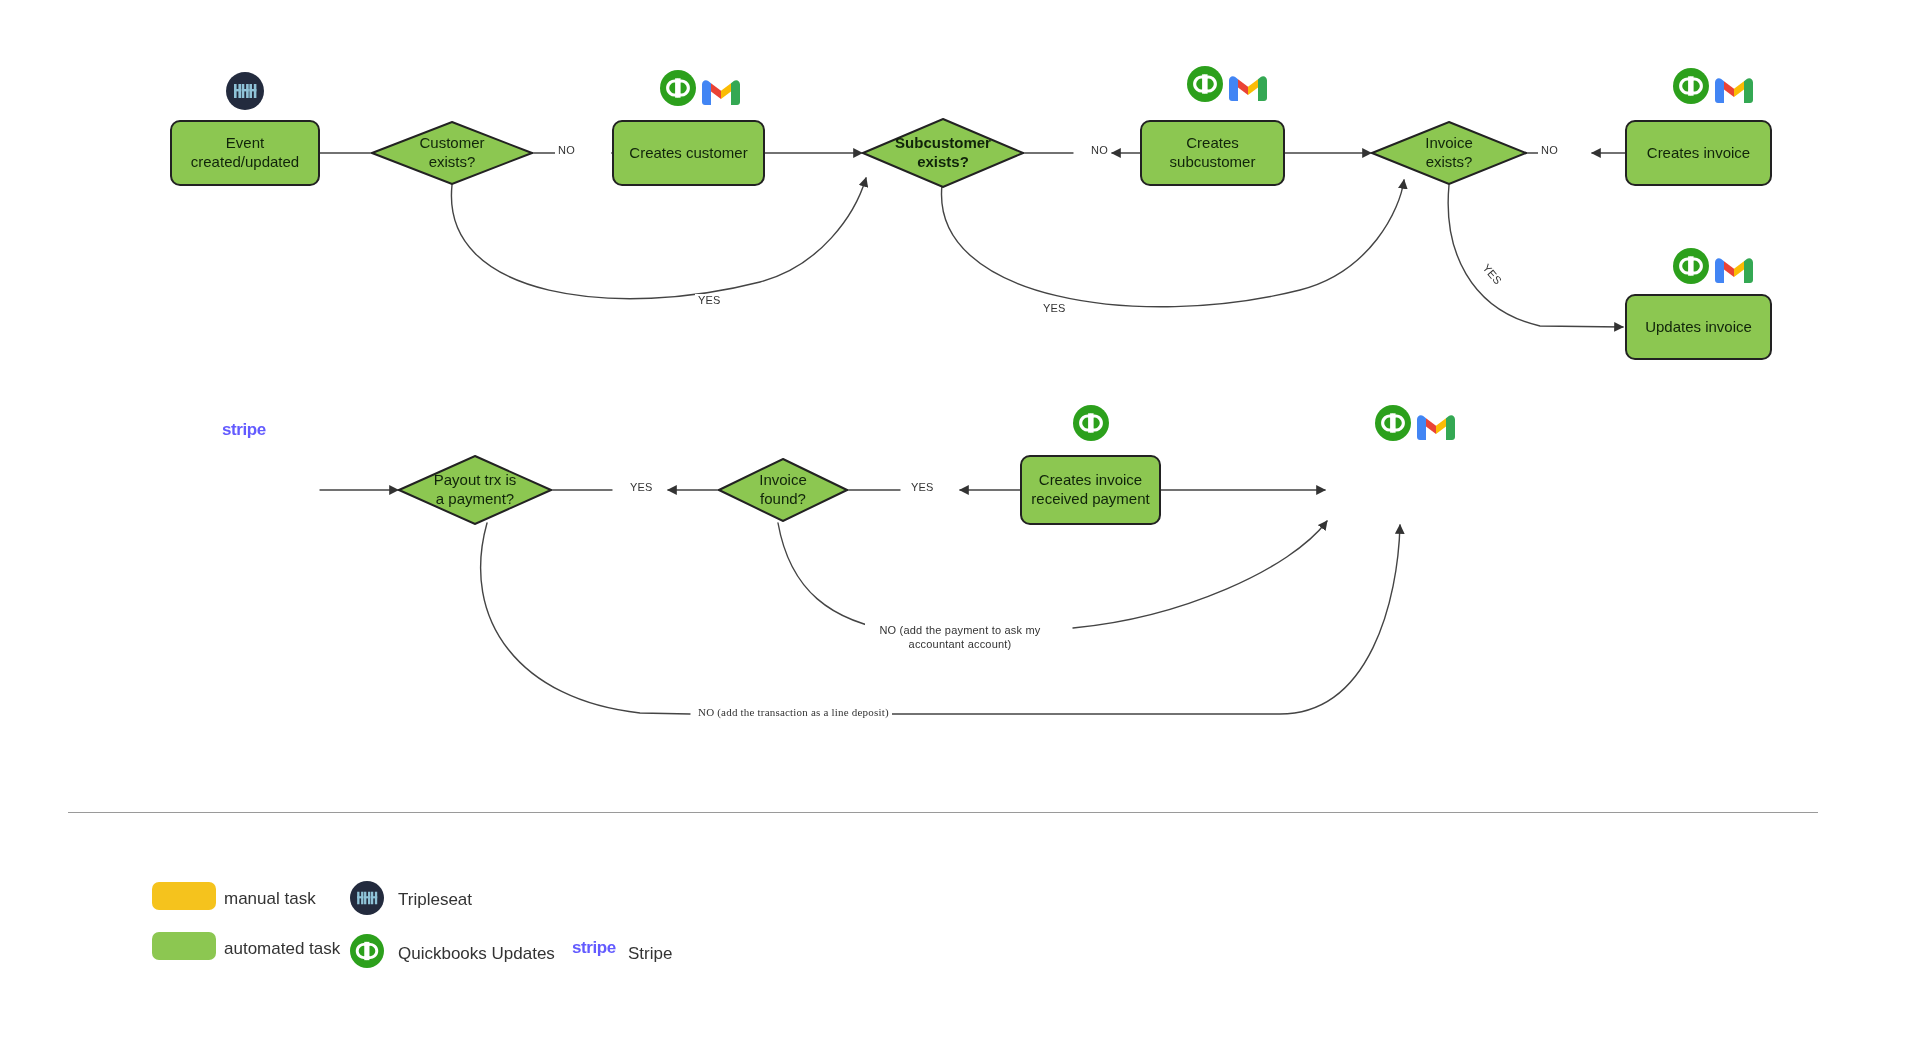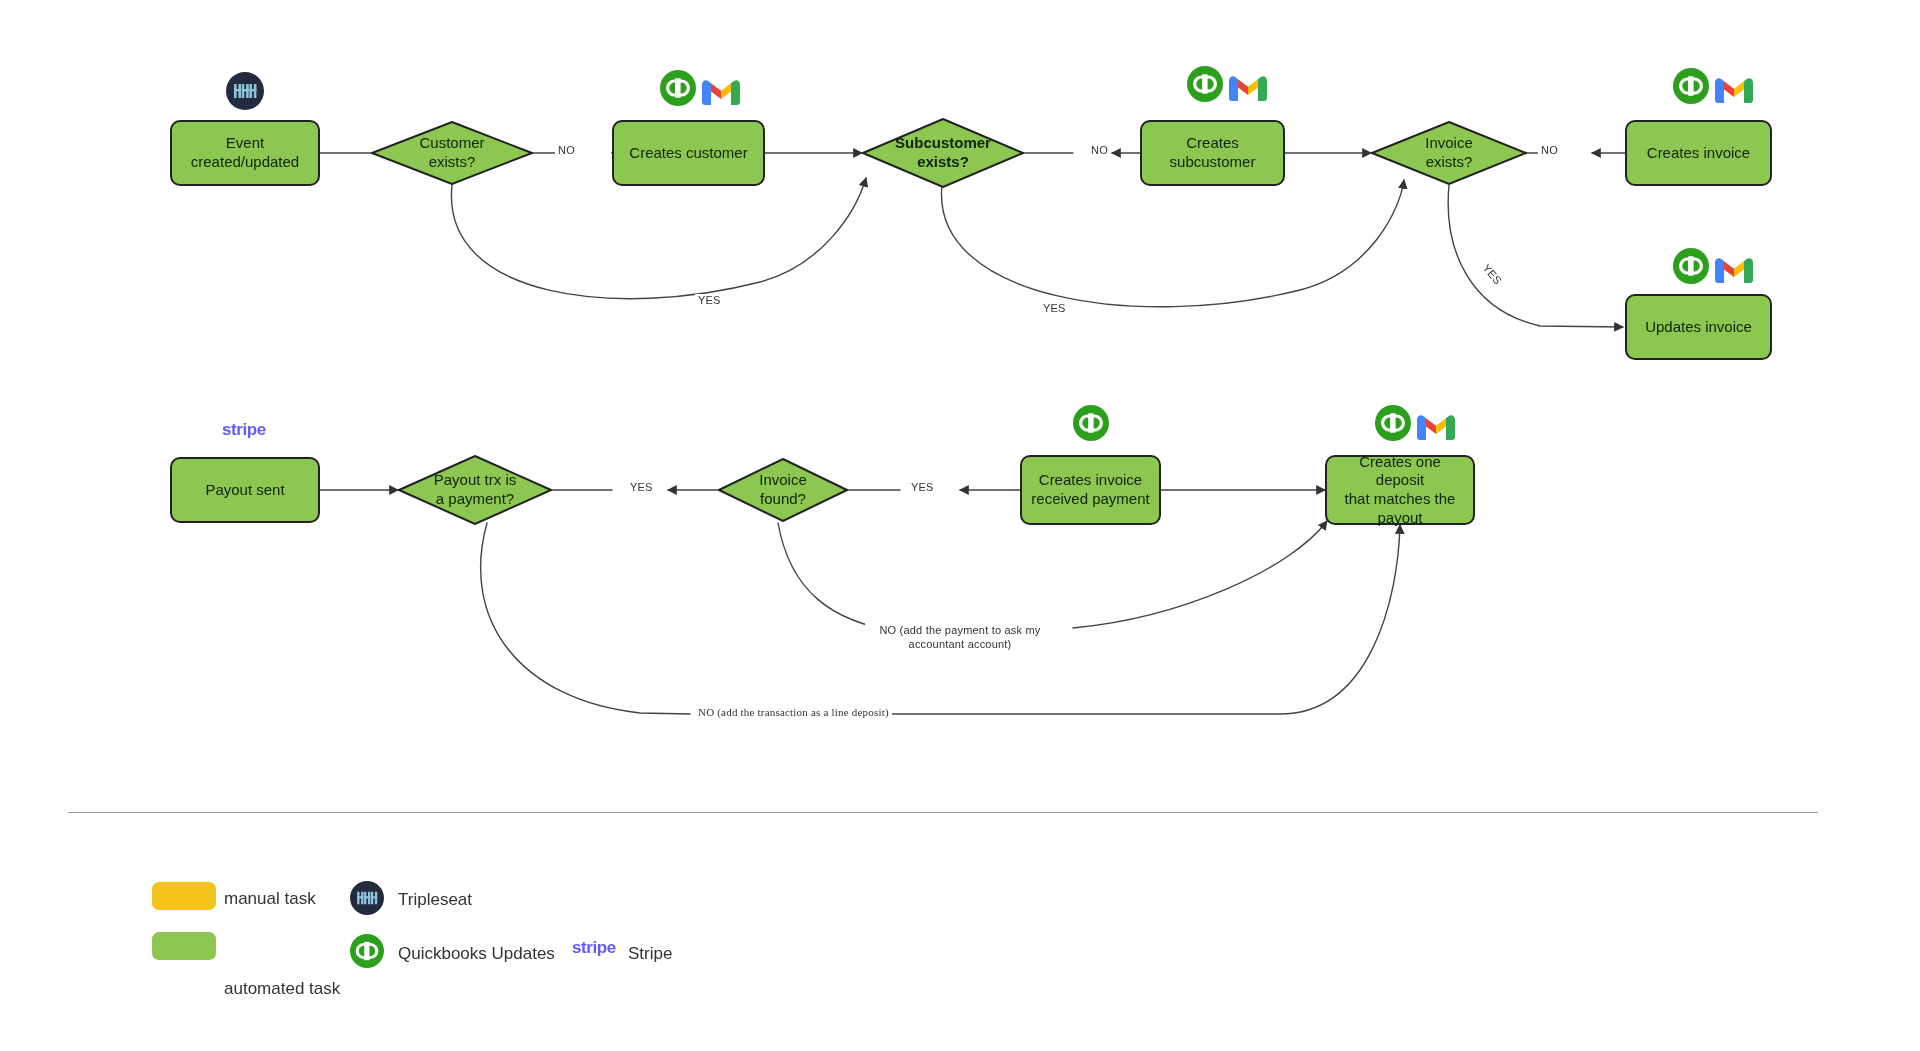--- a/index.html
+++ b/index.html
@@ -334,23 +334,20 @@
       </svg>
     </span>
   </div>
   <div class="node" style="left:1625px; top:294px; width:147px; height:66px;">
     <span>Updates invoice</span>
   </div>
 
   <div class="icon-row" style="left:222px; top:420px;">
     <span class="stripe-word">stripe</span>
   </div>
-  <div class="node" style="left:170px; top:457px; width:150px; height:66px;">
-    <span>Payout sent</span>
-  </div>
 
   <div class="diamond-wrap" style="left:398px; top:455px; width:154px; height:70px;">
     <svg width="154" height="70" viewBox="0 0 154 70">
       <polygon points="77,1 153,35 77,69 1,35" fill="#8CC751" stroke="#222222" stroke-width="2"></polygon>
     </svg>
     <div class="diamond-label">
       <div>
         <div>Payout trx is</div>
         <div>a payment?</div>
       </div>
@@ -407,37 +404,31 @@
       <svg width="38" height="28" viewBox="0 0 38 28">
         <path d="M3 27 L3 7 L19 19 L35 7 L35 27 Z" fill="#ffffff"></path>
         <path d="M0 25 L0 6.5 C0 3 3.5 1 6.2 3.1 L9 5.2 L9 27 L3 27 C1.3 27 0 25.7 0 24 Z" fill="#4285F4"></path>
         <path d="M38 25 L38 6.5 C38 3 34.5 1 31.8 3.1 L29 5.2 L29 27 L35 27 C36.7 27 38 25.7 38 24 Z" fill="#34A853"></path>
         <path d="M9 27 L9 9.6 L19 17.2 L19 27 Z" fill="#ffffff"></path>
         <path d="M29 5.2 L19 12.8 L19 21 L29 13.4 Z" fill="#FBBC04"></path>
         <path d="M9 5.2 L19 12.8 L19 21 L9 13.4 Z" fill="#EA4335"></path>
       </svg>
     </span>
   </div>
-  <div class="node" style="left:1325px; top:455px; width:150px; height:70px;">
-    <div>
-      <div>Creates one deposit</div>
-      <div>that matches the payout</div>
-    </div>
-  </div>
 
   <span class="edge-label multiline" style="left:865px; top:623px;">NO (add the payment to ask my accountant account)</span>
   <span class="edge-label" style="left:695px; top:706px;font-family:Liberation Serif, serif;">NO (add the transaction as a line deposit)</span>
 
   <hr class="divider">
 
   <div class="legend-swatch" style="left:152px; top:882px; background:#F5C31D;"></div>
   <span class="legend-text" style="left:224px; top:889px;">manual task</span>
 
   <div class="legend-swatch" style="left:152px; top:932px; background:#8CC751;"></div>
-  <span class="legend-text" style="left:224px; top:939px;margin-top:40px;">automated task</span>
+  <span class="legend-text" style="left:224px; top:939px;">automated task</span>
 
   <div class="icon-row" style="left:350px; top:881px;">
     <span class="ts-icon">
       <svg width="34" height="34" viewBox="0 0 38 38">
         <circle cx="19" cy="19" r="19" fill="#232B3E"></circle>
         <g fill="#8FC3D8">
           <rect x="8" y="12" width="2.6" height="14"></rect>
           <rect x="8" y="17" width="7" height="2.4"></rect>
           <rect x="12.4" y="12" width="2.6" height="14"></rect>
           <rect x="15.7" y="12" width="2.6" height="14"></rect>

